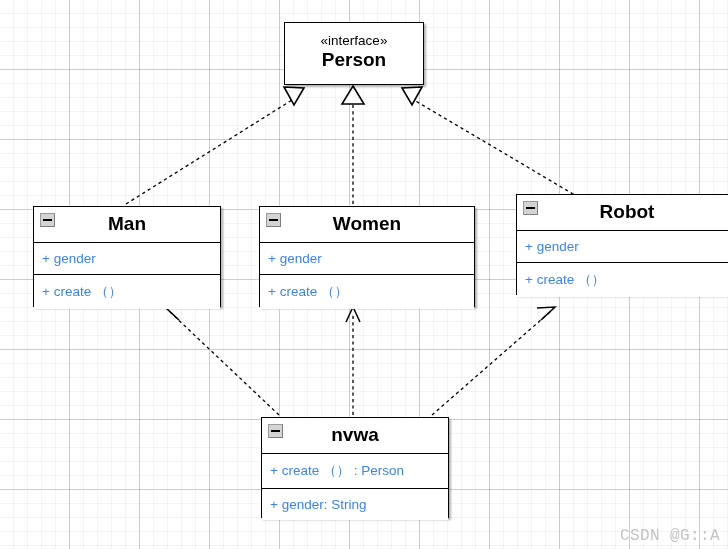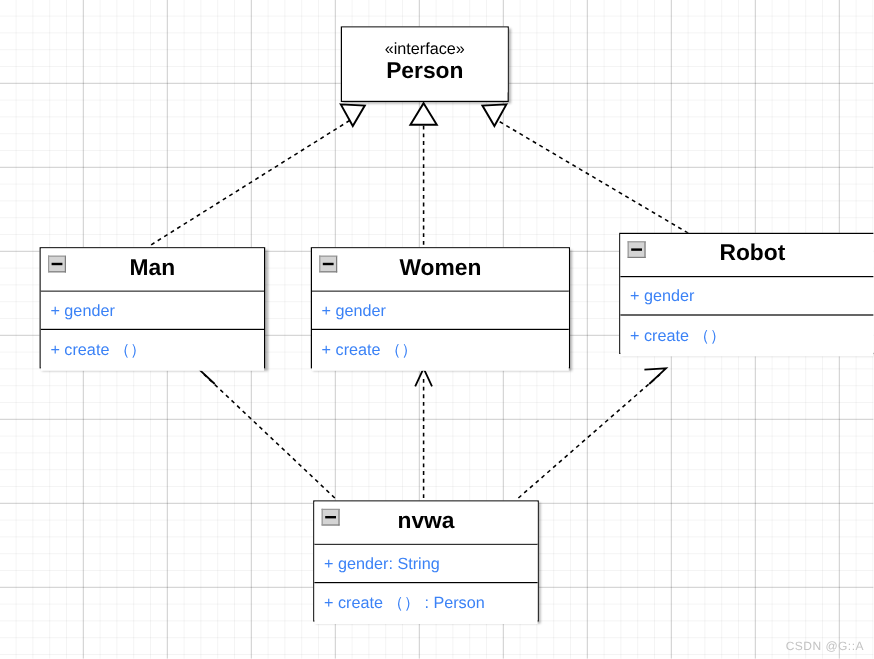--- a/index.html
+++ b/index.html
@@ -94,25 +94,25 @@
     width: 728px;
     height: 549px;
     z-index: 3;
   }
 
   
   #watermark {
     position: absolute;
     right: 8px;
     bottom: 4px;
-    font-size: 10px;
+    font-size: 16px;
     color: #c3c3c3;
     letter-spacing: 0.4px;
     z-index: 9;
-    font-family: Liberation Sans, sans-serif;
+    font-family: Liberation Mono, monospace;
   }
 
   
   #cls-person { left: 284px; top: 22px;  width: 140px; height: 63px; }
   #cls-man    { left: 12px;  top: 206px; width: 188px; height: 101px; margin-left: 21px; }
   #cls-women  { left: 259px; top: 206px; width: 216px; height: 101px; }
   #cls-robot  { left: 516px; top: 194px; width: 222px; height: 101px; }
   #cls-nvwa   { left: 261px; top: 417px; width: 188px; height: 101px; }
 
   #cls-person .uml-header { padding-top: 10px; }
@@ -187,19 +187,19 @@
     </div>
     <div class="uml-compartment">+ gender</div>
     <div class="uml-compartment">+ create （）</div>
   </div>
 
   <div class="uml-class" id="cls-nvwa">
     <div class="uml-header">
       <span class="collapse-box"></span>
       <span class="cname">nvwa</span>
     </div>
+    <div class="uml-compartment">+ create （） : Person</div>
     <div class="uml-compartment">+ gender: String</div>
-    <div class="uml-compartment">+ create （） : Person</div>
   </div>
 
   <div id="watermark">CSDN @G::A</div>
 
 </div>
 
 </body></html>

